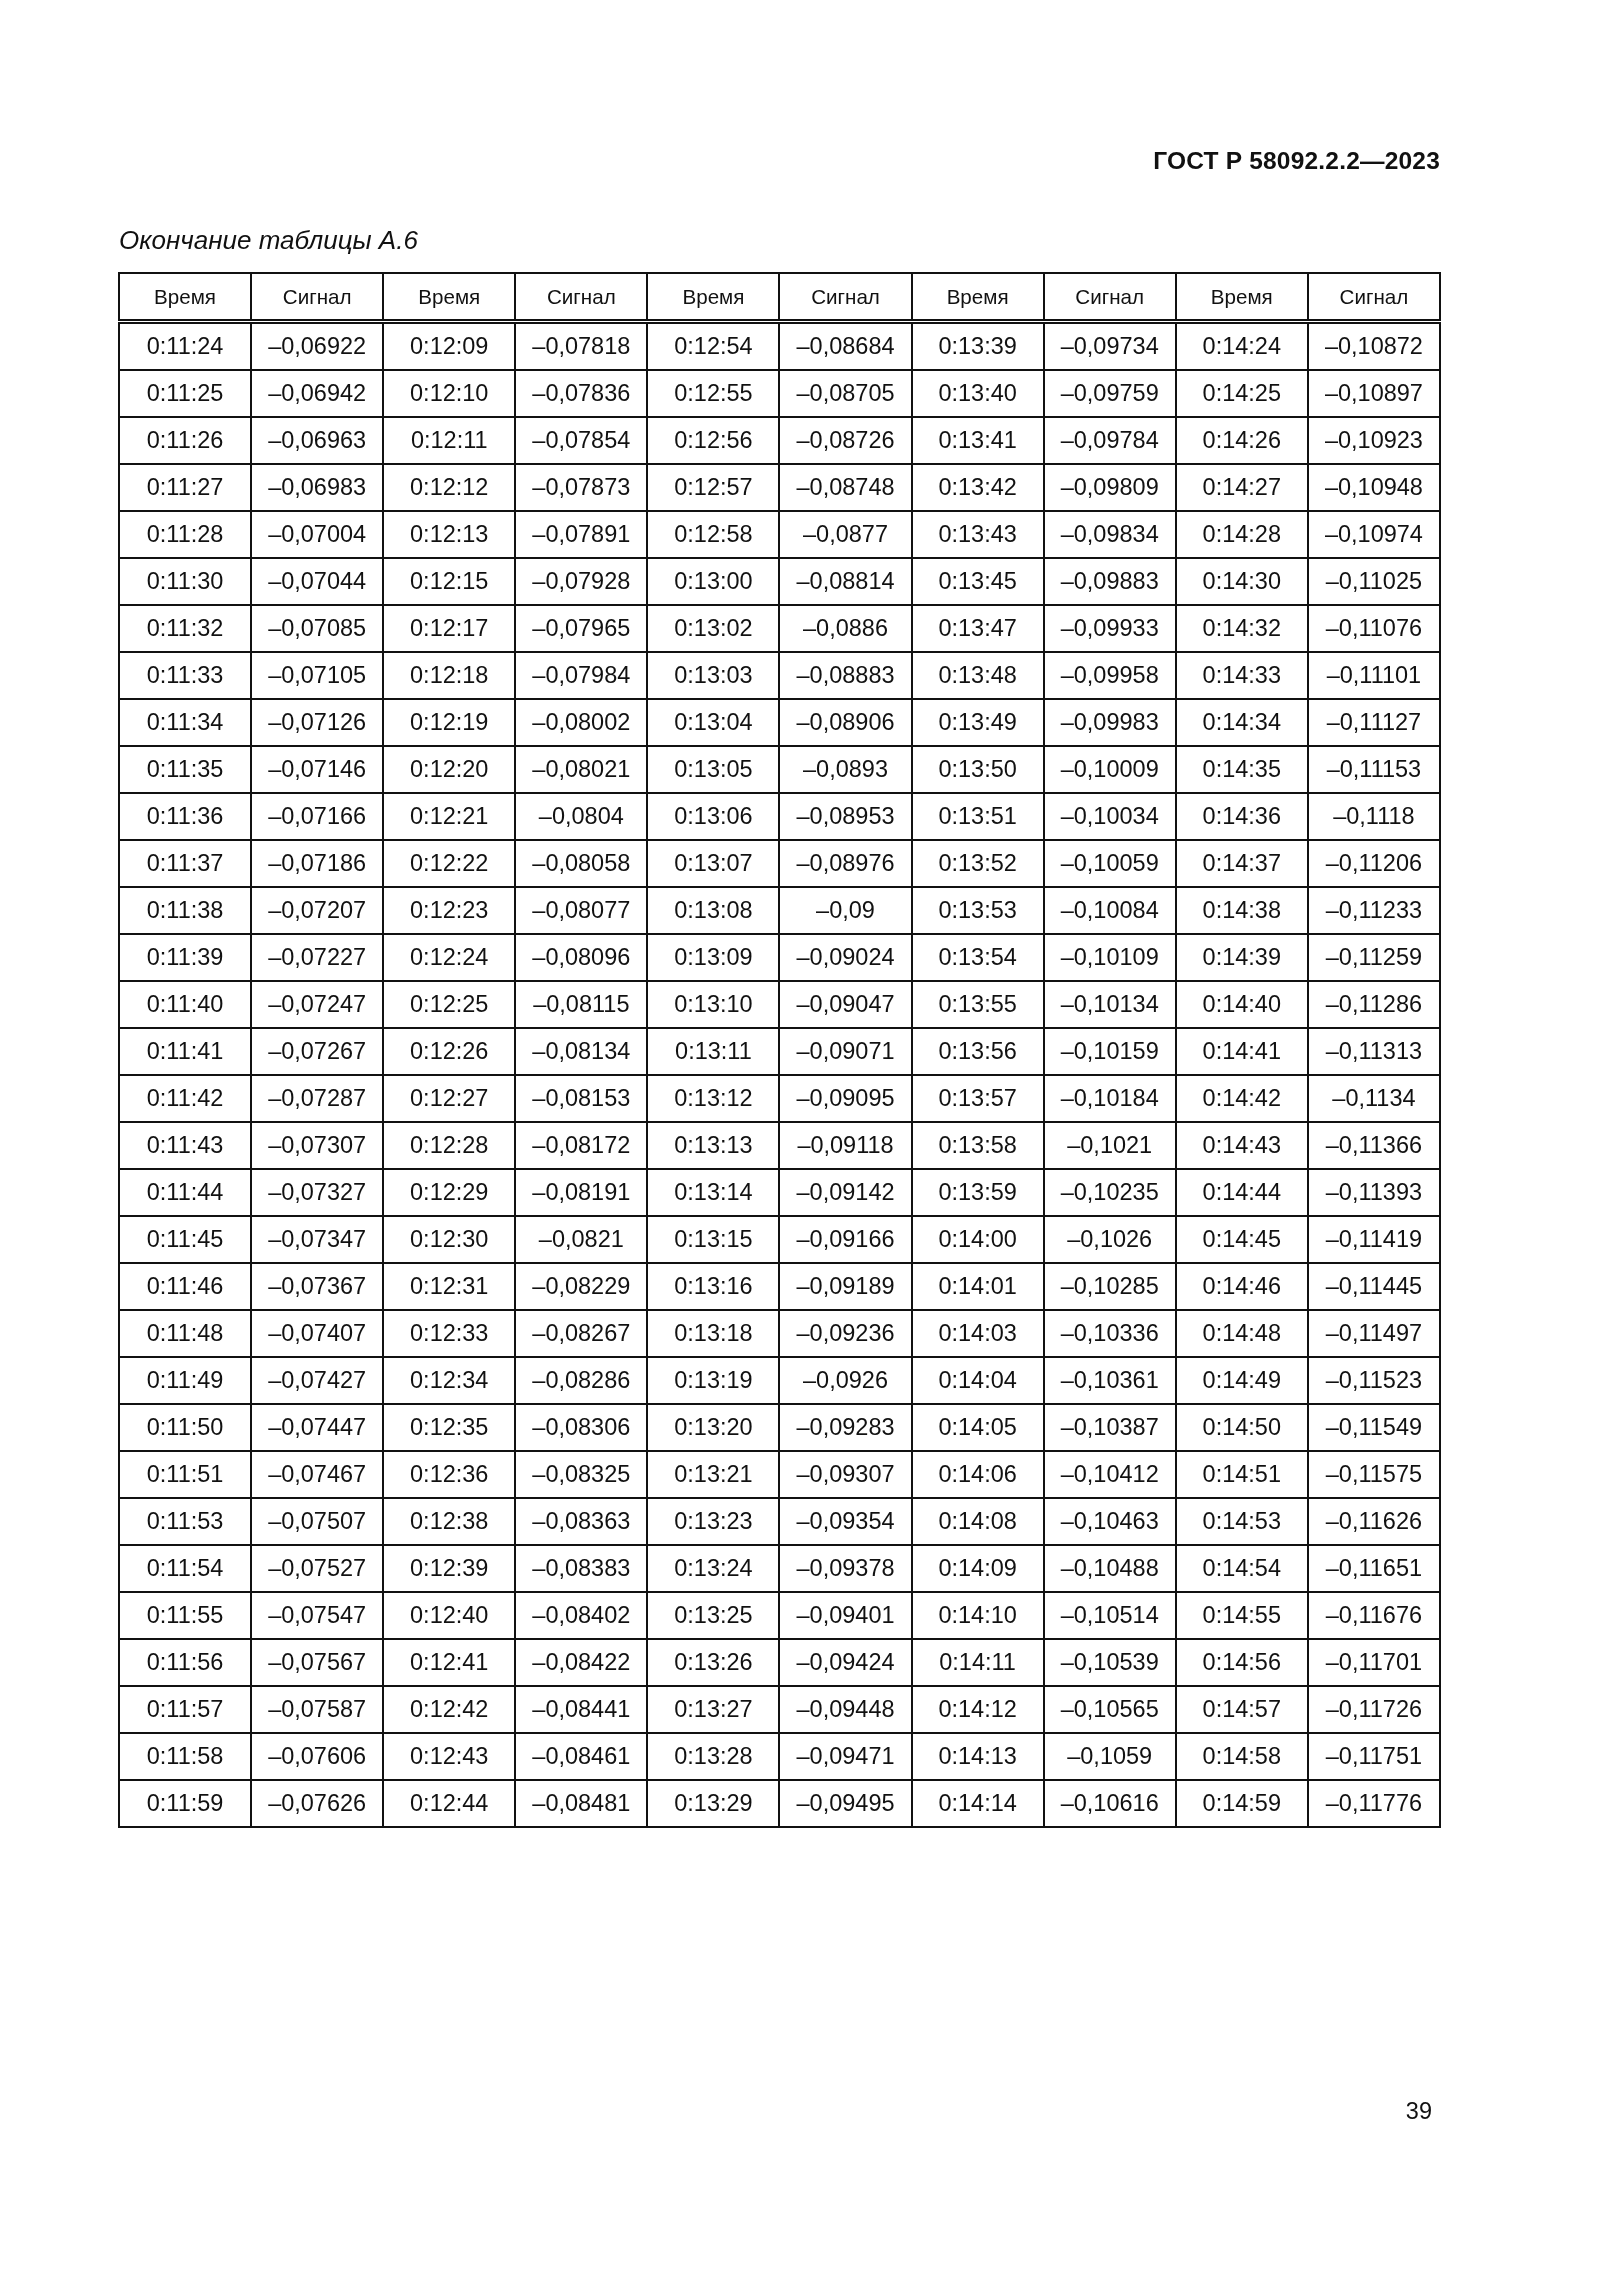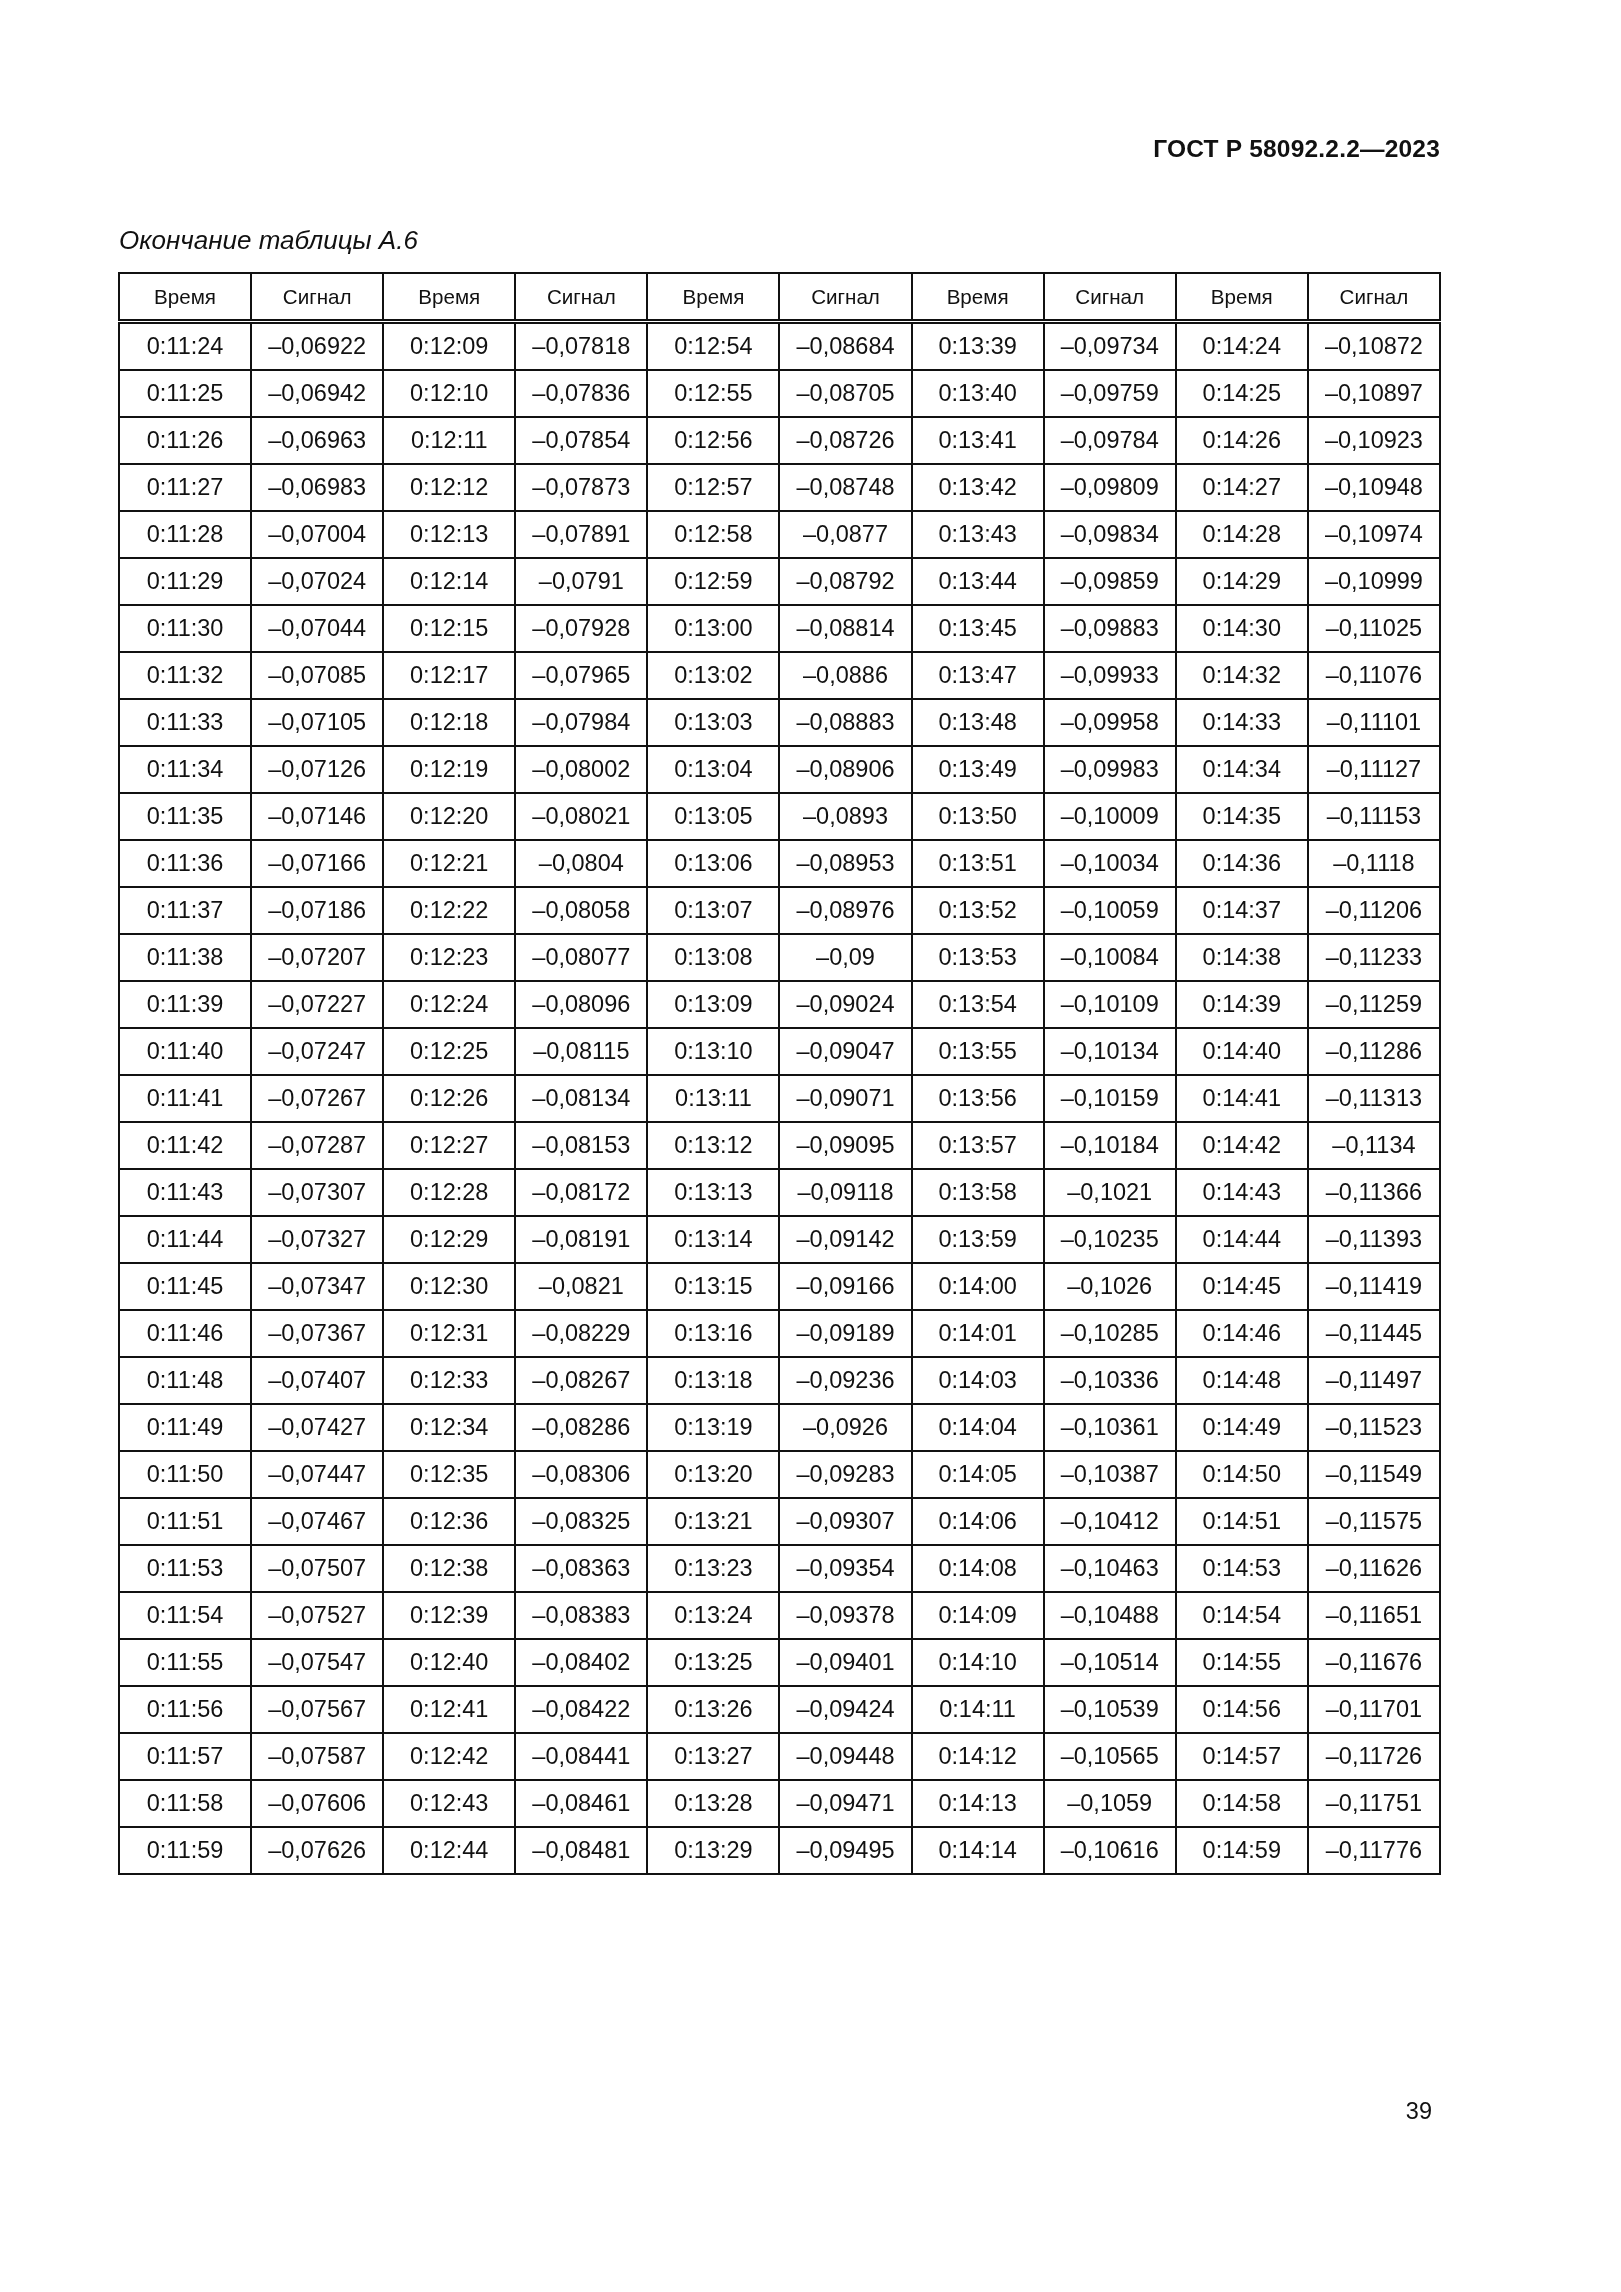--- a/index.html
+++ b/index.html
@@ -1,17 +1,17 @@
 <!DOCTYPE html>
 <html><head>
 <meta charset="utf-8">
 <style>
   html, body { margin: 0; padding: 0; background: #ffffff; }
   body { width: 1621px; height: 2293px; position: relative; font-family: "Liberation Sans", sans-serif; color: #111; overflow: hidden; }
-  .doc-code { position: absolute; right: 181px; top: 135px; font-weight: bold; font-size: 24.5px; letter-spacing: 0.2px; }
+  .doc-code { position: absolute; right: 181px; top: 147px; font-weight: bold; font-size: 24.5px; letter-spacing: 0.2px; }
   .caption { position: absolute; left: 119px; top: 225px; font-style: italic; font-size: 26px; }
   .table-wrap { position: absolute; left: 118px; top: 272px; width: 1323px; border-radius: 8px; }
   table { border-collapse: collapse; width: 100%; table-layout: fixed; border: 2.9px solid #111; }
   th, td { border: 2.5px solid #111; text-align: center; font-weight: normal; padding: 0; }
   th { height: 45px; font-size: 20.6px; border-bottom: 5.9px double #111; }
   td { height: 45px; font-size: 23.5px; }
   .page-num { position: absolute; right: 189px; top: 2098px; font-size: 23.5px; }
 </style>
 </head>
 <body>
@@ -90,32 +90,20 @@
           <td>0:12:13</td>
           <td>–0,07891</td>
           <td>0:12:58</td>
           <td>–0,0877</td>
           <td>0:13:43</td>
           <td>–0,09834</td>
           <td>0:14:28</td>
           <td>–0,10974</td>
         </tr>
         <tr>
-          <td>0:11:29</td>
-          <td>–0,07024</td>
-          <td>0:12:14</td>
-          <td>–0,0791</td>
-          <td>0:12:59</td>
-          <td>–0,08792</td>
-          <td>0:13:44</td>
-          <td>–0,09859</td>
-          <td>0:14:29</td>
-          <td>–0,10999</td>
-        </tr>
-        <tr>
           <td>0:11:30</td>
           <td>–0,07044</td>
           <td>0:12:15</td>
           <td>–0,07928</td>
           <td>0:13:00</td>
           <td>–0,08814</td>
           <td>0:13:45</td>
           <td>–0,09883</td>
           <td>0:14:30</td>
           <td>–0,11025</td>

